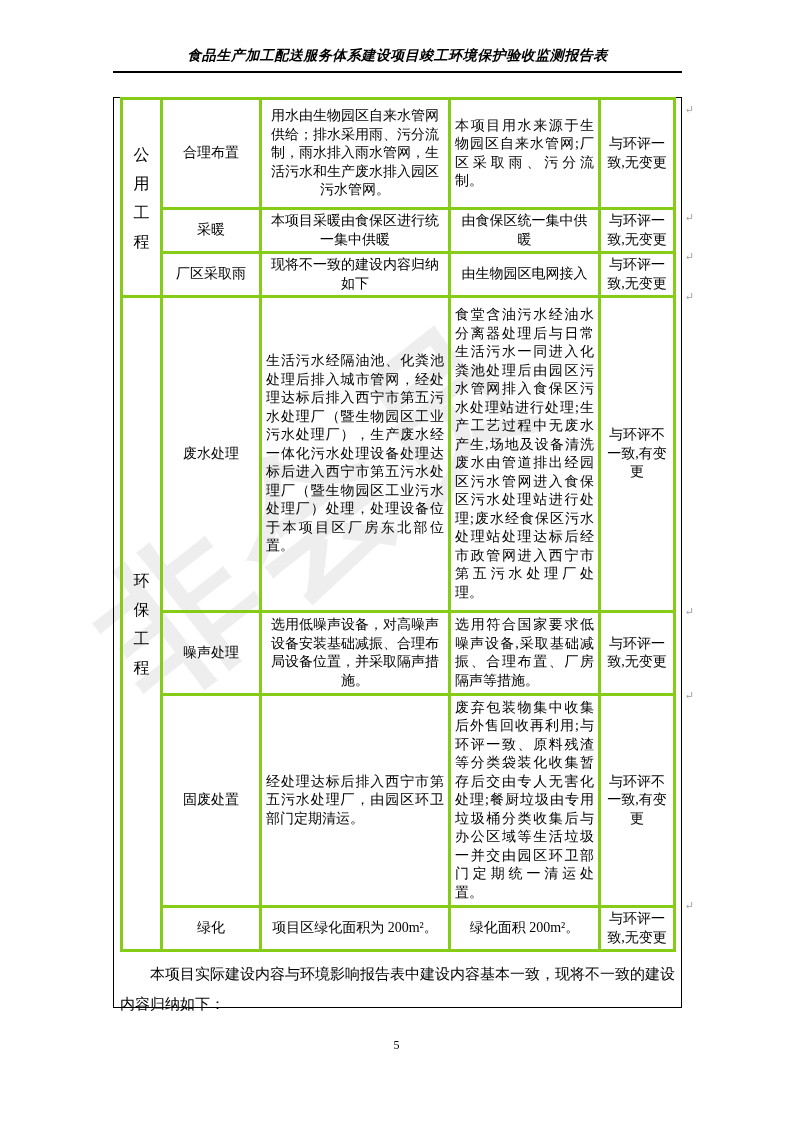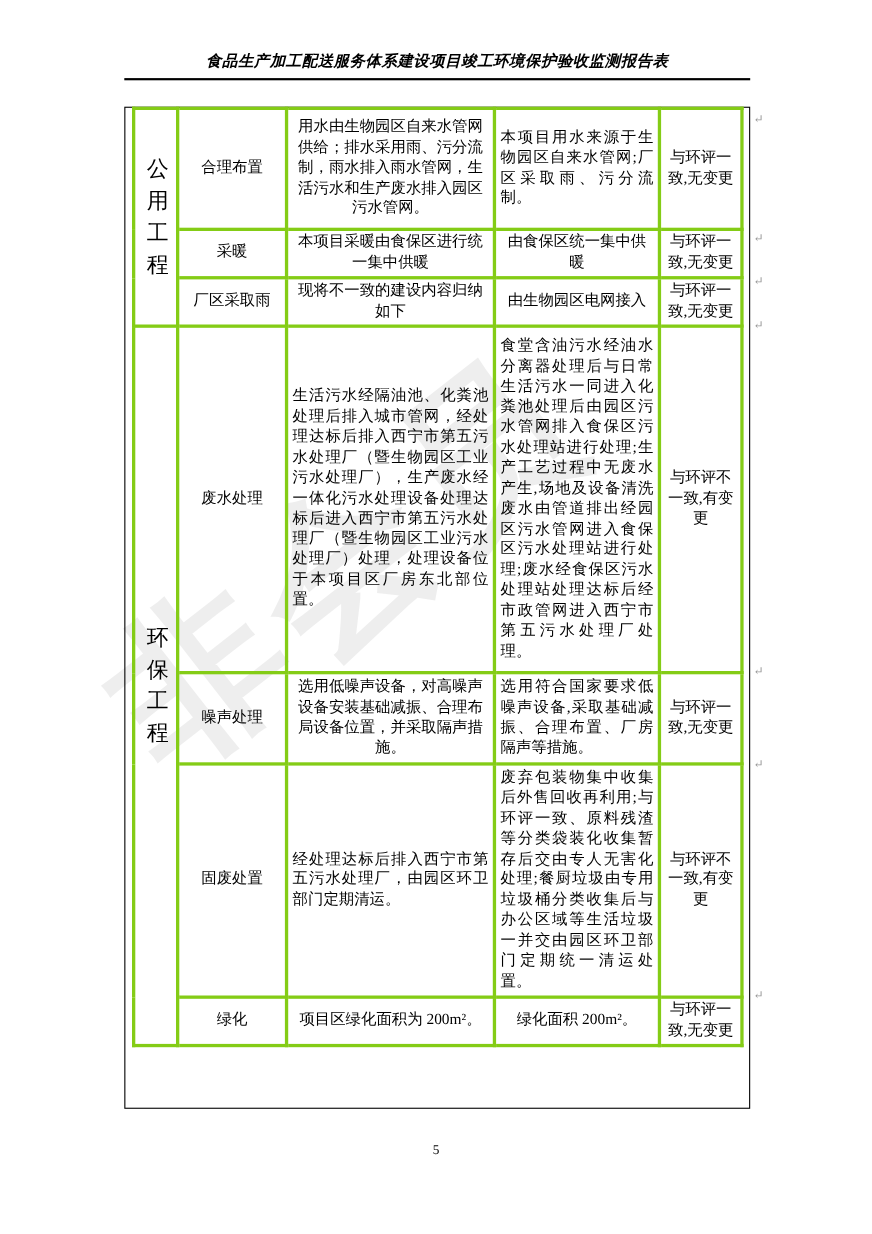--- a/index.html
+++ b/index.html
@@ -35,21 +35,21 @@
     border:3px solid #84cc16;
     vertical-align:middle;
     font-size:14px;line-height:18.5px;
     padding:2px 4px;
     overflow:hidden;
   }
   td.vcell{padding:0;}
   .vstack{
     width:16px;margin:0 auto;
     word-break:break-all;text-align:left;
-    font-size:20px;line-height:29px;
+    font-size:16px;line-height:29px;
   }
   td.c{text-align:center;}
   td.j{text-align:justify;text-justify:inter-character;}
   td.l{text-align:center;}
   td.pad{padding:2px 6px;}
   
   .closing{
     margin:0;padding:7px 6px 0 6px;
     font-size:15px;line-height:30px;
     text-indent:2em;text-align:justify;
@@ -138,20 +138,21 @@
         </tr>
         <tr style="height:40px">
           <td class="c">绿化</td>
           <td class="l pad">项目区绿化面积为 200m²。</td>
           <td class="l pad">绿化面积 200m²。</td>
           <td class="c">与环评一致,无变更</td>
         </tr>
       </tbody>
     </table>
 
+    <p class="closing">本项目实际建设内容与环境影响报告表中建设内容基本一致，现将不一致的建设内容归纳如下：</p>
   </div>
 
   <span class="pmark" style="top:104px">↵</span>
   <span class="pmark" style="top:212px">↵</span>
   <span class="pmark" style="top:251px">↵</span>
   <span class="pmark" style="top:291px">↵</span>
   <span class="pmark" style="top:606px">↵</span>
   <span class="pmark" style="top:690px">↵</span>
   <span class="pmark" style="top:900px">↵</span>
 

